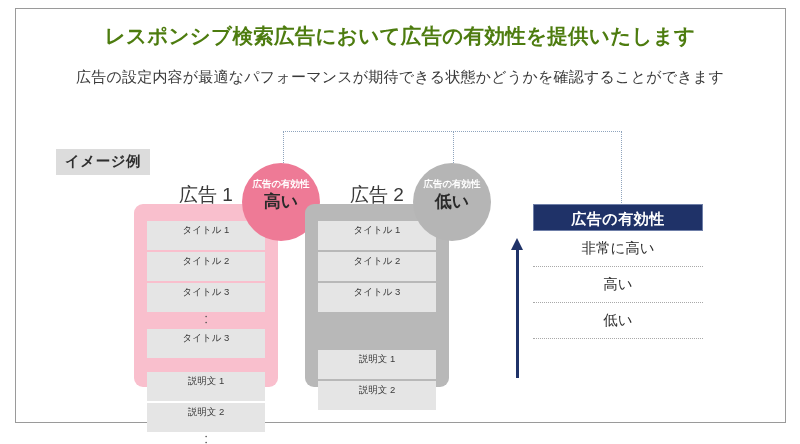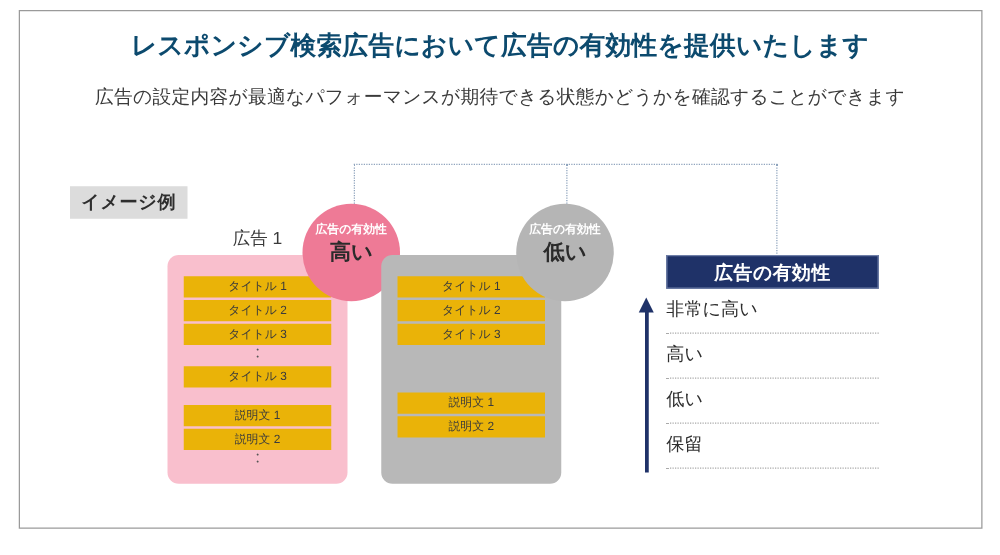--- a/index.html
+++ b/index.html
@@ -34,21 +34,21 @@
 
   
   #title {
     position: absolute;
     left: 0;
     top: 22px;
     width: 800px;
     text-align: center;
     font-size: 20.5px;
     font-weight: bold;
-    color: #0c4a6e;
+    color: #4d7c0f;
     letter-spacing: 0.3px;
     white-space: nowrap;
   }
   #subtitle {
     position: absolute;
     left: 0;
     top: 68px;
     width: 800px;
     text-align: center;
     font-size: 15px;
@@ -78,21 +78,21 @@
   .conn-h {
     border-top: 1.5px dotted #8fa4bd;
   }
   .conn-v {
     border-left: 1.5px dotted #8fa4bd;
   }
 
   
   .ad-heading {
     position: absolute;
-    font-size: 14px;
+    font-size: 19px;
     color: #3a3a3a;
     white-space: nowrap;
     text-align: center;
   }
   .card {
     position: absolute;
     border-radius: 9px;
     box-sizing: border-box;
   }
   #card-pink {
@@ -109,23 +109,23 @@
     height: 183px;
     background: #b8b8b8;
   }
   .rows {
     position: absolute;
     left: 13px;
     top: 17px;
     width: 118px;
   }
   .row {
-    height: 17px;
+    height: 29px;
     line-height: 17px;
-    background: #eab308;
+    background: #e5e5e5;
     text-align: center;
     font-size: 9.5px;
     color: #3b3b3b;
     margin-bottom: 2px;
     white-space: nowrap;
     overflow: hidden;
   }
   .dots {
     height: 15px;
     line-height: 8px;
@@ -197,20 +197,21 @@
     text-align: center;
     color: #ffffff;
     font-size: 15px;
     font-weight: bold;
     letter-spacing: 0.5px;
     white-space: nowrap;
   }
   .scale-row {
     height: 35px;
     line-height: 35px;
+    text-align: center;
     font-size: 14.5px;
     color: #2e2e2e;
     border-bottom: 1.5px dotted #a9a9a9;
     white-space: nowrap;
   }
   .scale-row:first-of-type {
     border-top: none;
   }
   
   #arrow-line {
@@ -266,20 +267,21 @@
           <span>・</span>
           <span>・</span>
         </div>
     </div>
   </div>
   <div class="badge" id="badge-high">
     <div class="badge-label">広告の有効性</div>
     <div class="badge-value">高い</div>
   </div>
 
+  <div class="ad-heading" style="left:305px; top:182px; width:144px;">広告 2</div>
   <div class="card" id="card-gray">
     <div class="rows">
       <div class="row">タイトル 1</div>
       <div class="row">タイトル 2</div>
       <div class="row">タイトル 3</div>
       <div class="gap-lg"></div>
       <div class="gap"></div>
       <div class="row">説明文 1</div>
       <div class="row">説明文 2</div>
     </div>
@@ -290,15 +292,14 @@
   </div>
 
   <div id="arrow-head"></div>
   <div id="arrow-line"></div>
 
   <div id="scale">
     <div id="scale-header">広告の有効性</div>
     <div class="scale-row">非常に高い</div>
     <div class="scale-row">高い</div>
     <div class="scale-row">低い</div>
-    <div class="scale-row">保留</div>
   </div>
 </div>
 
 </body></html>

